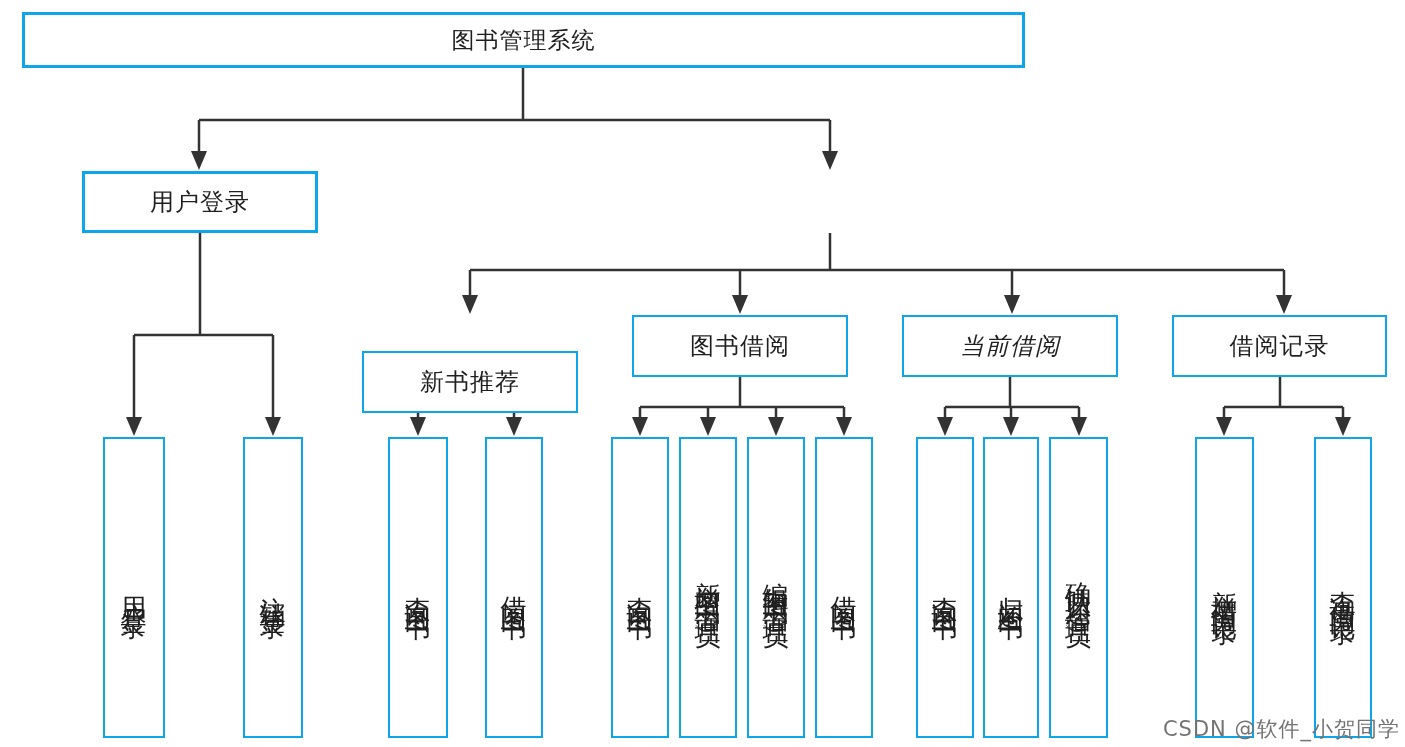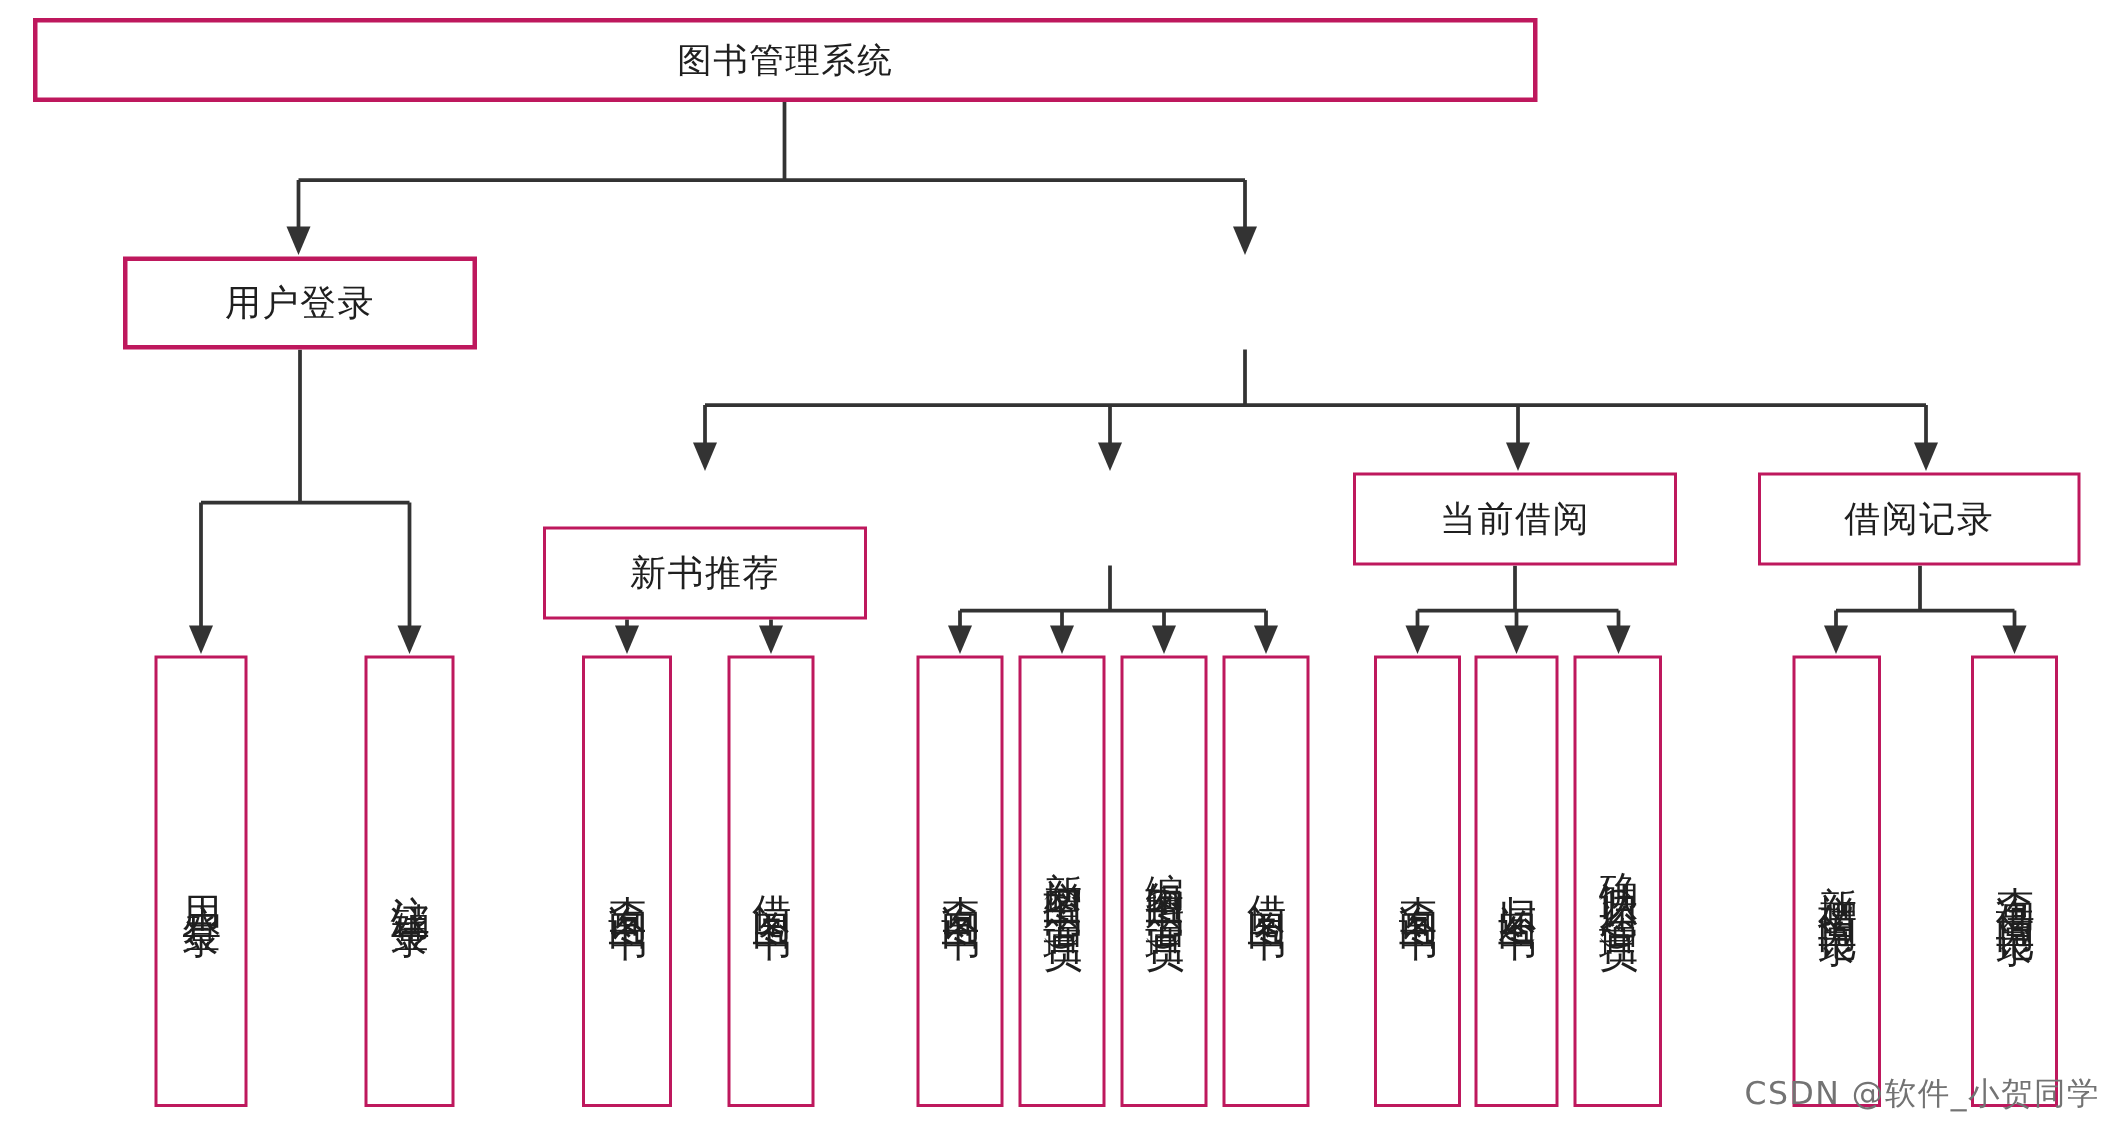--- a/index.html
+++ b/index.html
@@ -8,21 +8,21 @@
     width:1405px;height:747px;
     background:#ffffff;
     font-family:"DejaVu Sans","Liberation Sans",sans-serif;
     overflow:hidden;
   }
   .wires{position:absolute;left:0;top:0;width:1405px;height:747px;}
   .box{
     position:absolute;
     box-sizing:border-box;
     background:#ffffff;
-    border:2px solid #be185d;
+    border:2px solid #0ea5e9;
     display:flex;align-items:center;justify-content:center;
     color:#1f1f1f;
   }
   .thick{border-width:3px;}
   .h-label{font-size:24px;letter-spacing:1px;white-space:nowrap;}
   .root-label{font-size:23px;letter-spacing:1px;white-space:nowrap;}
   .v-label{
     writing-mode:vertical-rl;
     text-orientation:mixed;
     font-size:26px;
@@ -103,21 +103,24 @@
     <span class="root-label">图书管理系统</span>
   </div>
 
   <div class="box thick" style="left:82px;top:171px;width:236px;height:62px;">
     <span class="h-label">用户登录</span>
   </div>
 
   <div class="box" style="left:362px;top:315px;width:216px;height:62px;margin-top:36px;">
     <span class="h-label">新书推荐</span>
   </div>
-  <div class="box" style="left:902px;top:315px;width:216px;height:62px;">
+  <div class="box" style="left:632px;top:315px;width:216px;height:62px;">
+    <span class="h-label">图书借阅</span>
+  </div>
+  <div class="box" style="left:902px;top:315px;width:216px;height:62px;font-style:italic;">
     <span class="h-label">当前借阅</span>
   </div>
   <div class="box" style="left:1172px;top:315px;width:215px;height:62px;">
     <span class="h-label">借阅记录</span>
   </div>
 
   <div class="box" style="left:103px;top:437px;width:62px;height:301px;">
     <span class="v-label">用户登录</span>
   </div>
   <div class="box" style="left:243px;top:437px;width:60px;height:301px;">

